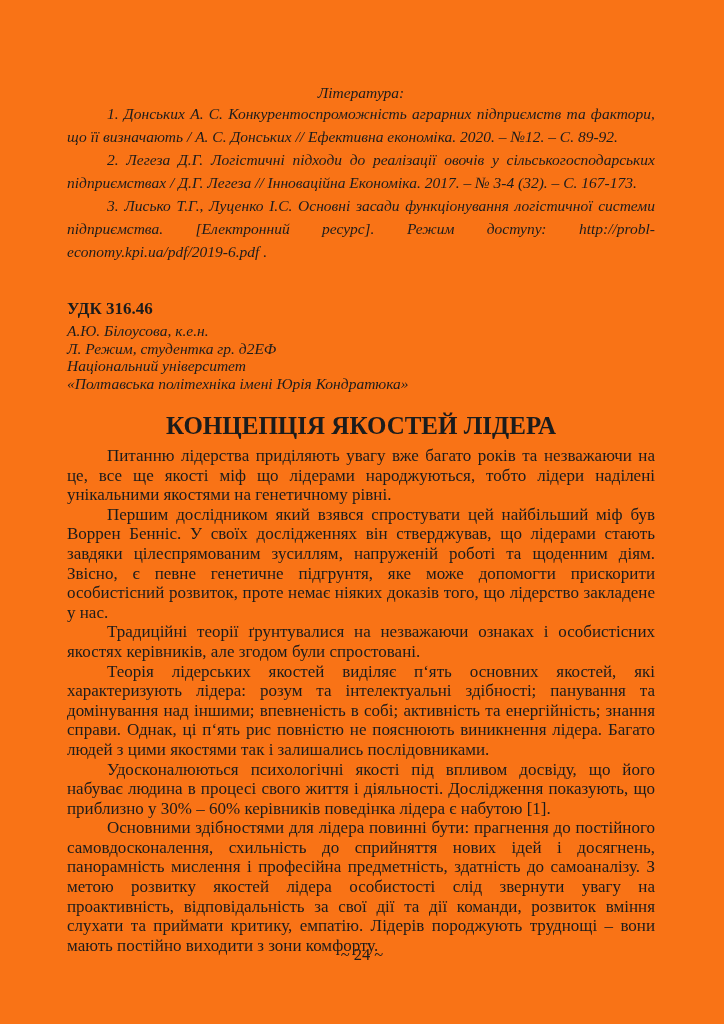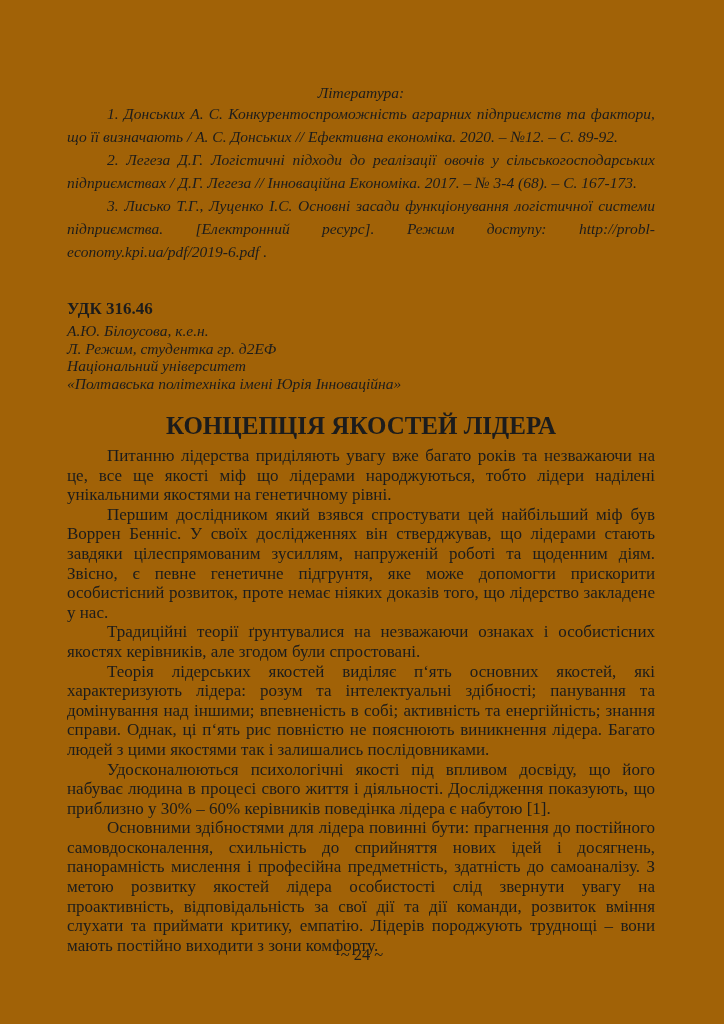--- a/index.html
+++ b/index.html
@@ -4,21 +4,21 @@
 <style>
   html, body {
     margin: 0;
     padding: 0;
     background: #ffffff;
   }
   .page {
     position: relative;
     width: 724px;
     height: 1024px;
-    background: #a16207;
+    background: #f97316;
     color: #1c1c1c;
     font-family: "Liberation Serif", "DejaVu Serif", serif;
     overflow: hidden;
   }
   .content {
     position: absolute;
     left: 67px;
     right: 69px;
     top: 0;
   }
@@ -77,30 +77,30 @@
 </style>
 </head>
 <body>
 
 <div class="page">
   <div class="content">
 
     <div class="lit-heading">Література:</div>
 
     <p class="ref">1. Донських А. С. Конкурентоспроможність аграрних підприємств та фактори, що її визначають / А. С. Донських // Ефективна економіка.  2020. – №12. – С. 89-92.</p>
-    <p class="ref">2. Легеза Д.Г. Логістичні підходи до реалізації овочів у сільськогосподарських підприємствах / Д.Г. Легеза // Інноваційна Економіка.  2017. – № 3-4 (68). – С. 167-173.</p>
+    <p class="ref">2. Легеза Д.Г. Логістичні підходи до реалізації овочів у сільськогосподарських підприємствах / Д.Г. Легеза // Інноваційна Економіка.  2017. – № 3-4 (32). – С. 167-173.</p>
     <p class="ref">3. Лисько Т.Г., Луценко І.С. Основні засади функціонування логістичної системи підприємства. [Електронний ресурс]. Режим доступу: http://probl-economy.kpi.ua/pdf/2019-6.pdf .</p>
 
     <div class="udc">УДК 316.46</div>
 
     <div class="authors">
       <div>А.Ю. Білоусова, к.е.н.</div>
       <div>Л. Режим, студентка гр. д2ЕФ</div>
       <div>Національний університет</div>
-      <div>«Полтавська політехніка імені Юрія Інноваційна»</div>
+      <div>«Полтавська політехніка імені Юрія Кондратюка»</div>
     </div>
 
     <h1 class="title">КОНЦЕПЦІЯ ЯКОСТЕЙ ЛІДЕРА</h1>
 
     <p class="body-par">Питанню лідерства приділяють увагу вже багато років та незважаючи на це, все ще якості міф що лідерами народжуються, тобто лідери наділені унікальними якостями на генетичному рівні.</p>
     <p class="body-par">Першим дослідником який взявся спростувати цей найбільший міф був Воррен Бенніс. У своїх дослідженнях він стверджував, що лідерами стають завдяки цілеспрямованим зусиллям, напруженій роботі та щоденним діям. Звісно, є певне генетичне підгрунтя, яке може допомогти прискорити особистісний розвиток, проте немає ніяких доказів того, що лідерство закладене у нас.</p>
     <p class="body-par">Традиційні теорії ґрунтувалися на незважаючи ознаках і особистісних якостях керівників, але згодом були спростовані.</p>
     <p class="body-par">Теорія лідерських якостей виділяє п‘ять основних якостей, які характеризують лідера: розум та інтелектуальні здібності; панування та домінування над іншими; впевненість в собі; активність та енергійність; знання справи. Однак, ці п‘ять рис повністю не пояснюють виникнення лідера. Багато людей з цими якостями так і залишались послідовниками.</p>
     <p class="body-par">Удосконалюються психологічні якості під впливом досвіду, що його набуває людина в процесі свого життя і діяльності. Дослідження показують, що приблизно у 30% – 60% керівників поведінка лідера є набутою [1].</p>
     <p class="body-par">Основними здібностями для лідера повинні бути: прагнення до постійного самовдосконалення, схильність до сприйняття нових ідей і досягнень, панорамність мислення і професійна предметність, здатність до самоаналізу. З метою розвитку якостей лідера особистості слід звернути увагу на проактивність, відповідальність за свої дії та дії команди, розвиток вміння слухати та приймати критику, емпатію. Лідерів породжують труднощі – вони мають постійно виходити з зони комфорту.</p>

